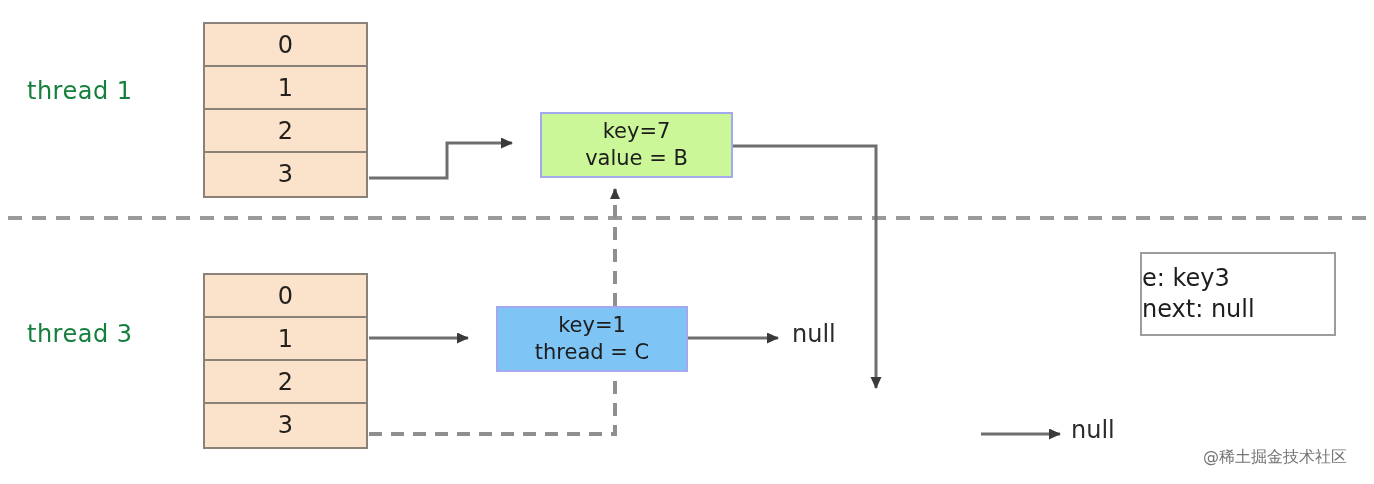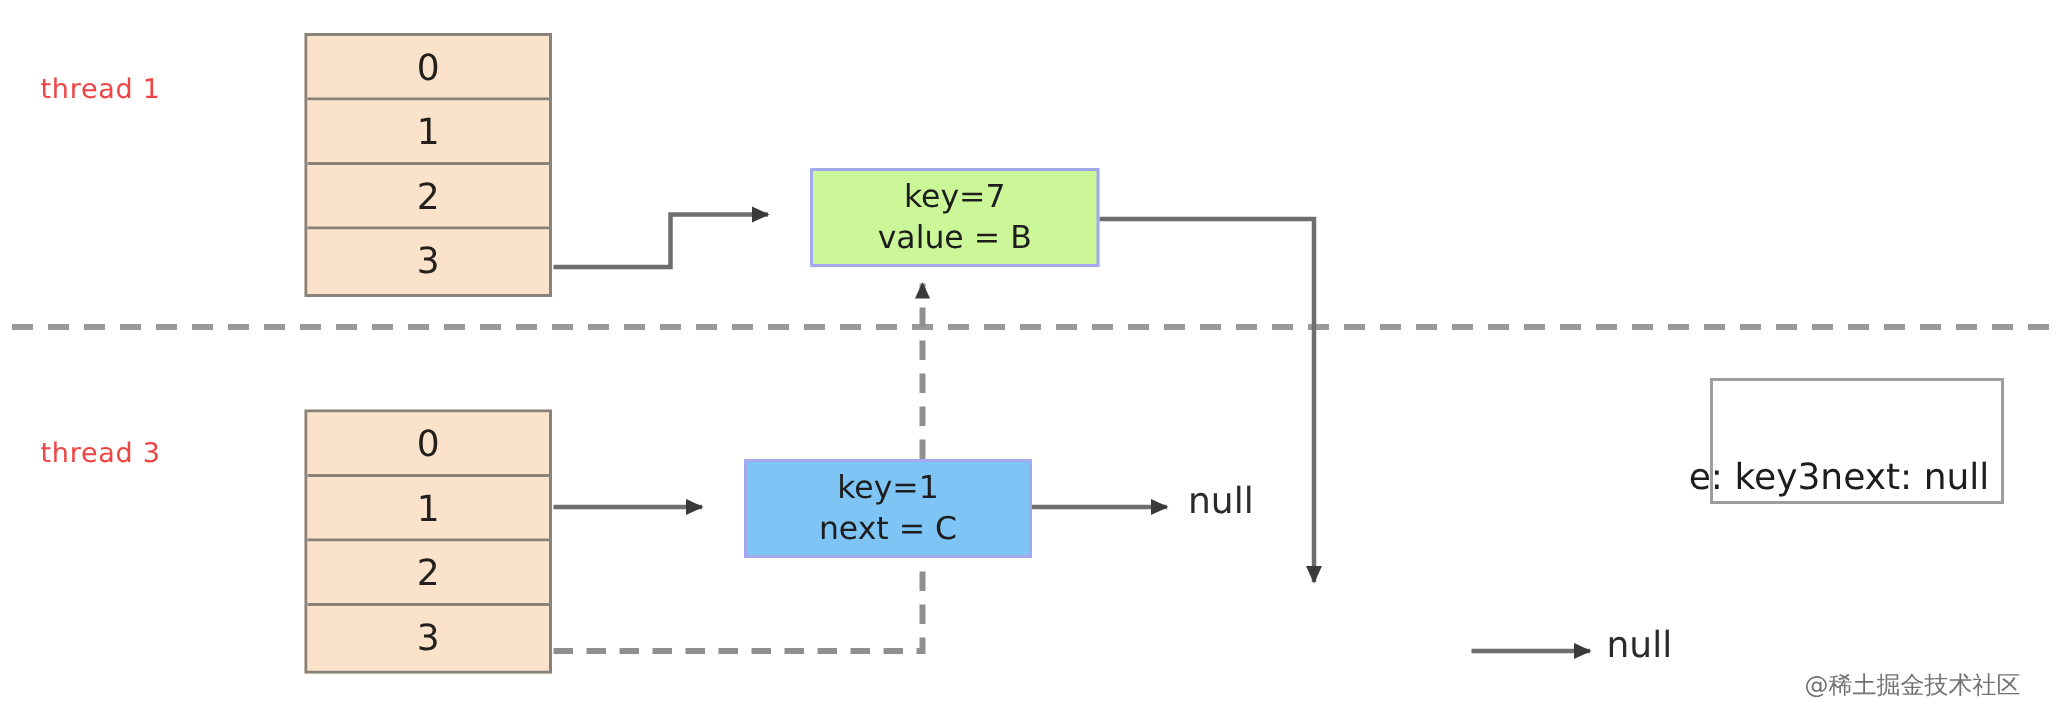--- a/index.html
+++ b/index.html
@@ -12,24 +12,25 @@
     width: 1374px;
     height: 484px;
     background: #ffffff;
     font-family: "DejaVu Sans", "Liberation Sans", sans-serif;
     overflow: hidden;
   }
 
   
   .thread-label {
     position: absolute;
-    font-size: 18px;
-    color: #ef4444;
+    font-size: 24px;
+    color: #15803d;
     letter-spacing: 0.5px;
     white-space: nowrap;
+    margin-top: 28px;
   }
 
   
   .bucket-table {
     position: absolute;
     width: 165px;
     border: 2px solid #8a8178;
     box-sizing: border-box;
     background: #fbe3cb;
   }
@@ -63,22 +64,22 @@
   }
   .node-box .ln { white-space: nowrap; }
 
   
   .legend-box {
     position: absolute;
     box-sizing: border-box;
     background: #ffffff;
     border: 2px solid #9d9d9d;
     display: flex;
-    flex-direction: row;
-    align-items: flex-end;
+    flex-direction: column;
+    align-items: flex-start;
     justify-content: center;
     padding-right: 24px;
     font-size: 24px;
     color: #1d1d1d;
     line-height: 1.3;
   }
   .legend-box .ln { white-space: nowrap; }
 
   
   .null-label {
@@ -165,21 +166,21 @@
     <div class="bucket-cell">3</div>
   </div>
 
   <div class="node-box" style="left:520px; top:112px; width:193px; height:66px; background:#ccf799;">
     <span class="ln">key=7</span>
     <span class="ln">value = B</span>
   </div>
 
   <div class="node-box" style="left:476px; top:306px; width:192px; height:66px; background:#7ec4f5;">
     <span class="ln">key=1</span>
-    <span class="ln">next = C</span>
+    <span class="ln">thread = C</span>
   </div>
 
 
   <div class="null-label" style="left:792px; top:320px;">null</div>
 
   <div class="null-label" style="left:1071px; top:416px;">null</div>
 
   <div class="legend-box" style="left:1140px; top:252px; width:196px; height:84px;">
     <span class="ln">e: key3</span>
     <span class="ln">next: null</span>

